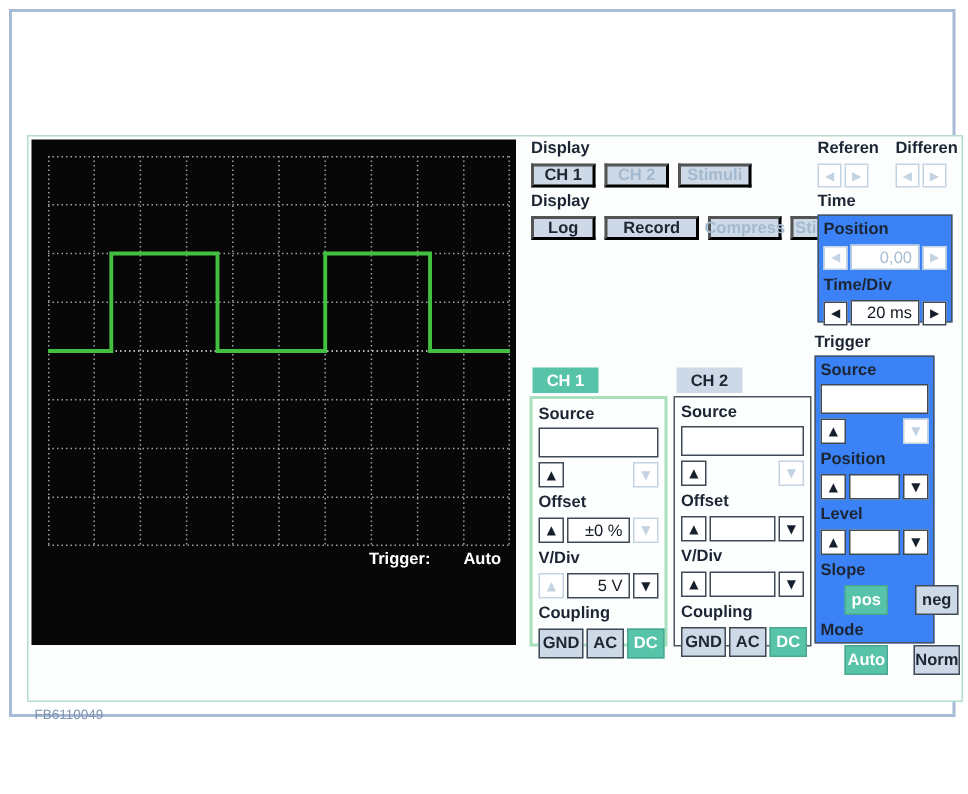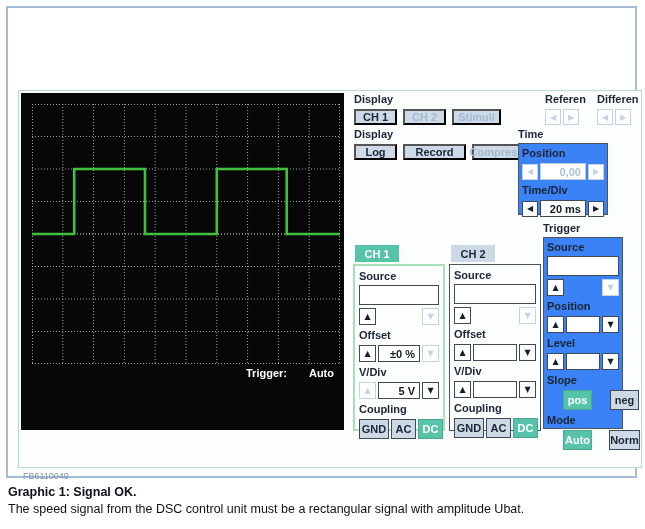--- a/index.html
+++ b/index.html
@@ -40,21 +40,21 @@
   .btn.dis { color:#a3b9cf; }
   .arrowfont { font-family:"DejaVu Sans", sans-serif; }
   .sp {
     width:17px; height:17px; border:1px solid #3f4a55; background:#ffffff; color:#16202c;
     display:flex; align-items:center; justify-content:center; font-size:8px; flex:0 0 auto;
   }
   .sp.dis { border-color:#c3d3e2; color:#c3d3e2; }
   .sp.small { width:16px; height:16px; }
   .field {
     height:17px; border:1px solid #3f4a55; background:#ffffff; color:#121a24;
-    font-size:11px; font-weight:bold; display:flex; align-items:center; justify-content:flex-end;
+    font-size:11px; font-weight:normal; display:flex; align-items:center; justify-content:flex-end;
     padding:0 4px; flex:1 1 auto; min-width:0;
   }
   .field.dis { border-color:#b9cbdc; color:#a9bfd3; }
   .txtfield {
     height:20px; border:1px solid #3f4a55; background:#ffffff; width:100%;
   }
   .gbox { border:1px solid #4a5560; background:#3b82f6; padding:3px; }
   .ctlrow { display:flex; gap:2px; align-items:center; margin-top:3px; }
   .spread { display:flex; justify-content:space-between; align-items:center; margin-top:3px; }
   .sub-lbl { margin-top:4px; }
@@ -154,21 +154,21 @@
         </div>
         <div>
           <div class="lbl">Differen</div>
           <div class="ctlrow">
             <button class="sp small dis arrowfont">◀</button>
             <button class="sp small dis arrowfont">▶</button>
           </div>
         </div>
       </div>
 
-      <div class="abs" style="left:499px; top:37px; width:90px;">
+      <div class="abs" style="left:526px; top:37px; width:90px;">
         <div class="lbl">Time</div>
         <div class="gbox" style="margin-top:2px; height:72px;">
           <div class="lbl">Position</div>
           <div class="ctlrow">
             <button class="sp small dis arrowfont">◀</button>
             <div class="field dis">0,00</div>
             <button class="sp small dis arrowfont">▶</button>
           </div>
           <div class="lbl sub-lbl">Time/Div</div>
           <div class="ctlrow">
@@ -268,17 +268,13 @@
           <button class="cp" style="width:30px">GND</button>
           <button class="cp" style="width:25px">AC</button>
           <button class="cp teal" style="width:25px">DC</button>
         </div>
       </div>
 
       <div class="fig-code">FB6110049</div>
     </div>
   </div>
 
-  <div class="caption">
-    <div class="cap-title">Graphic 1: Signal OK.</div>
-    <div class="cap-body">The speed signal from the DSC control unit must be a rectangular signal with amplitude Ubat.</div>
-  </div>
 </div>
 
 </body></html>

